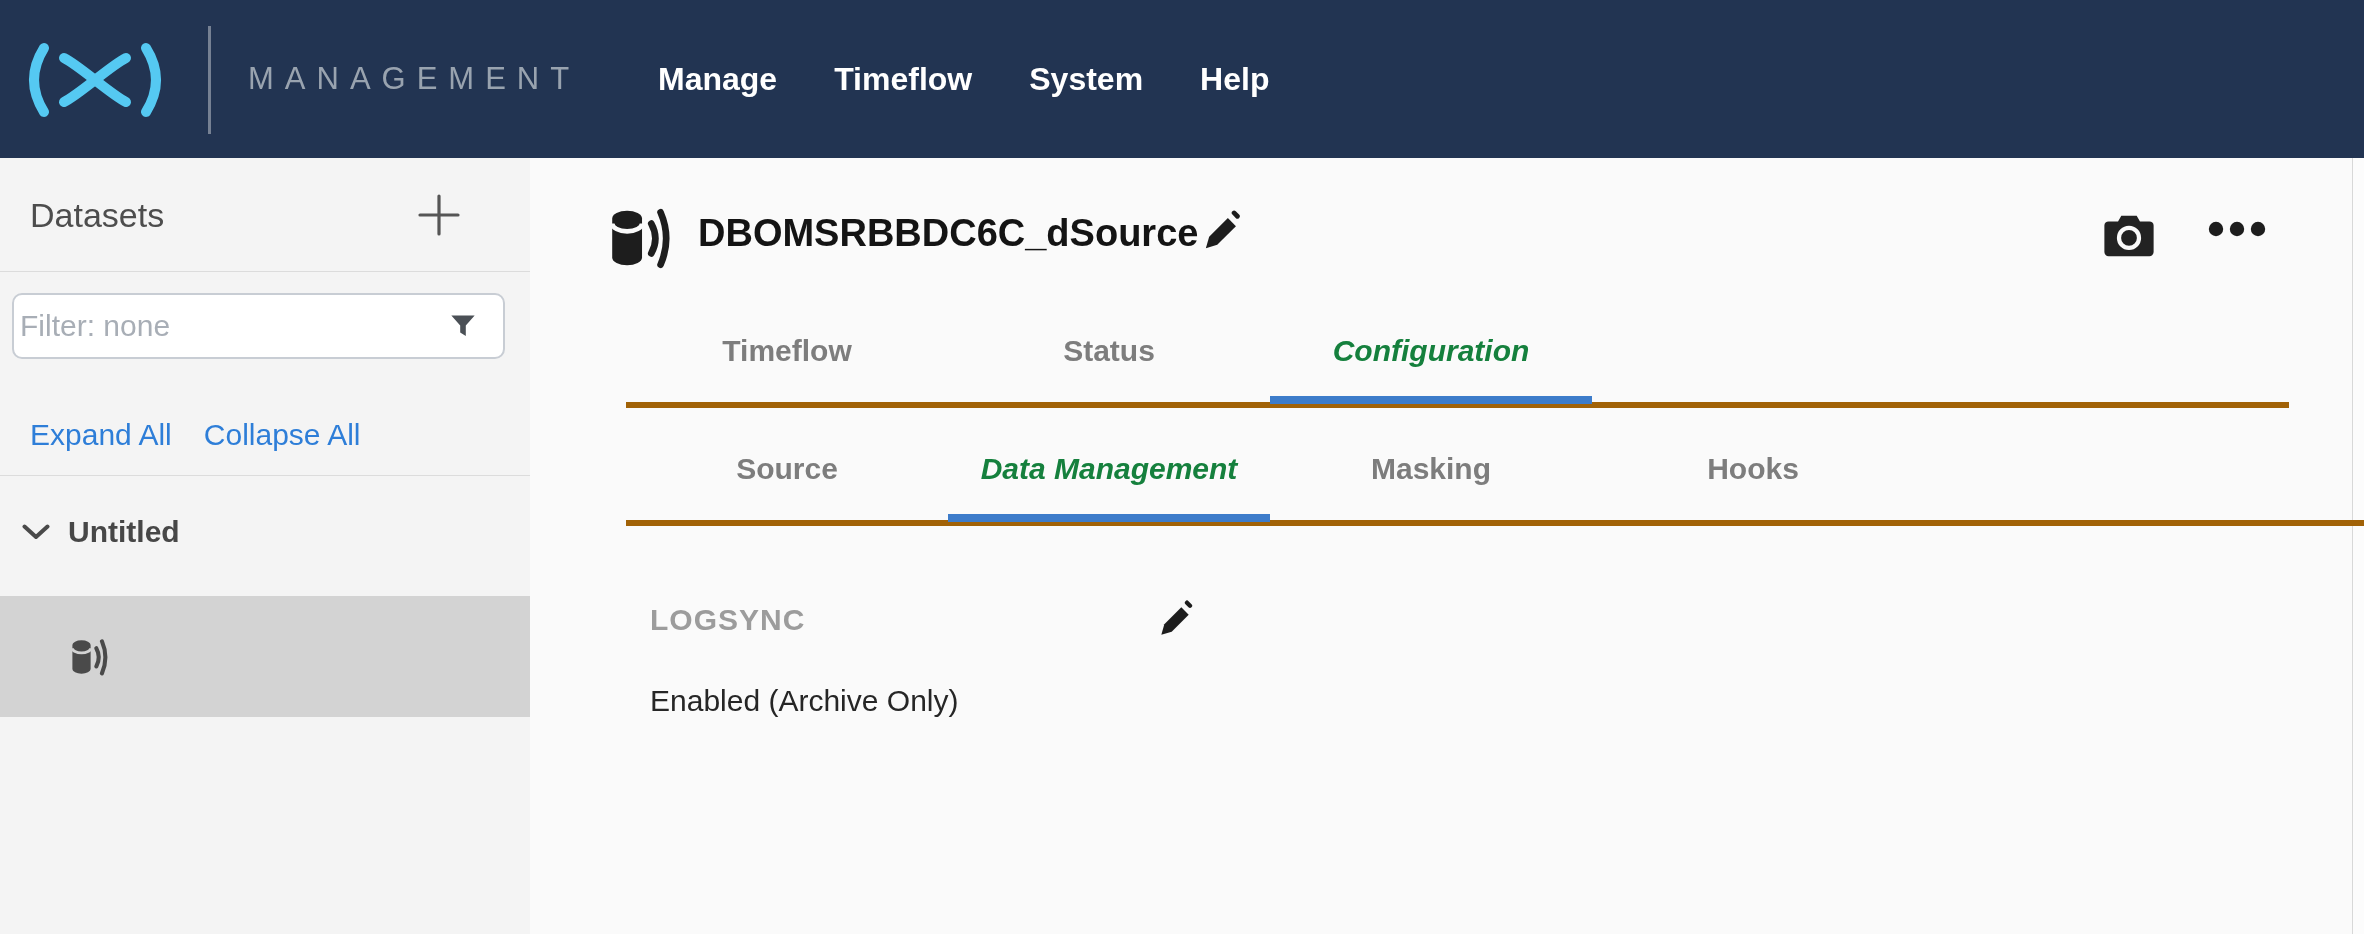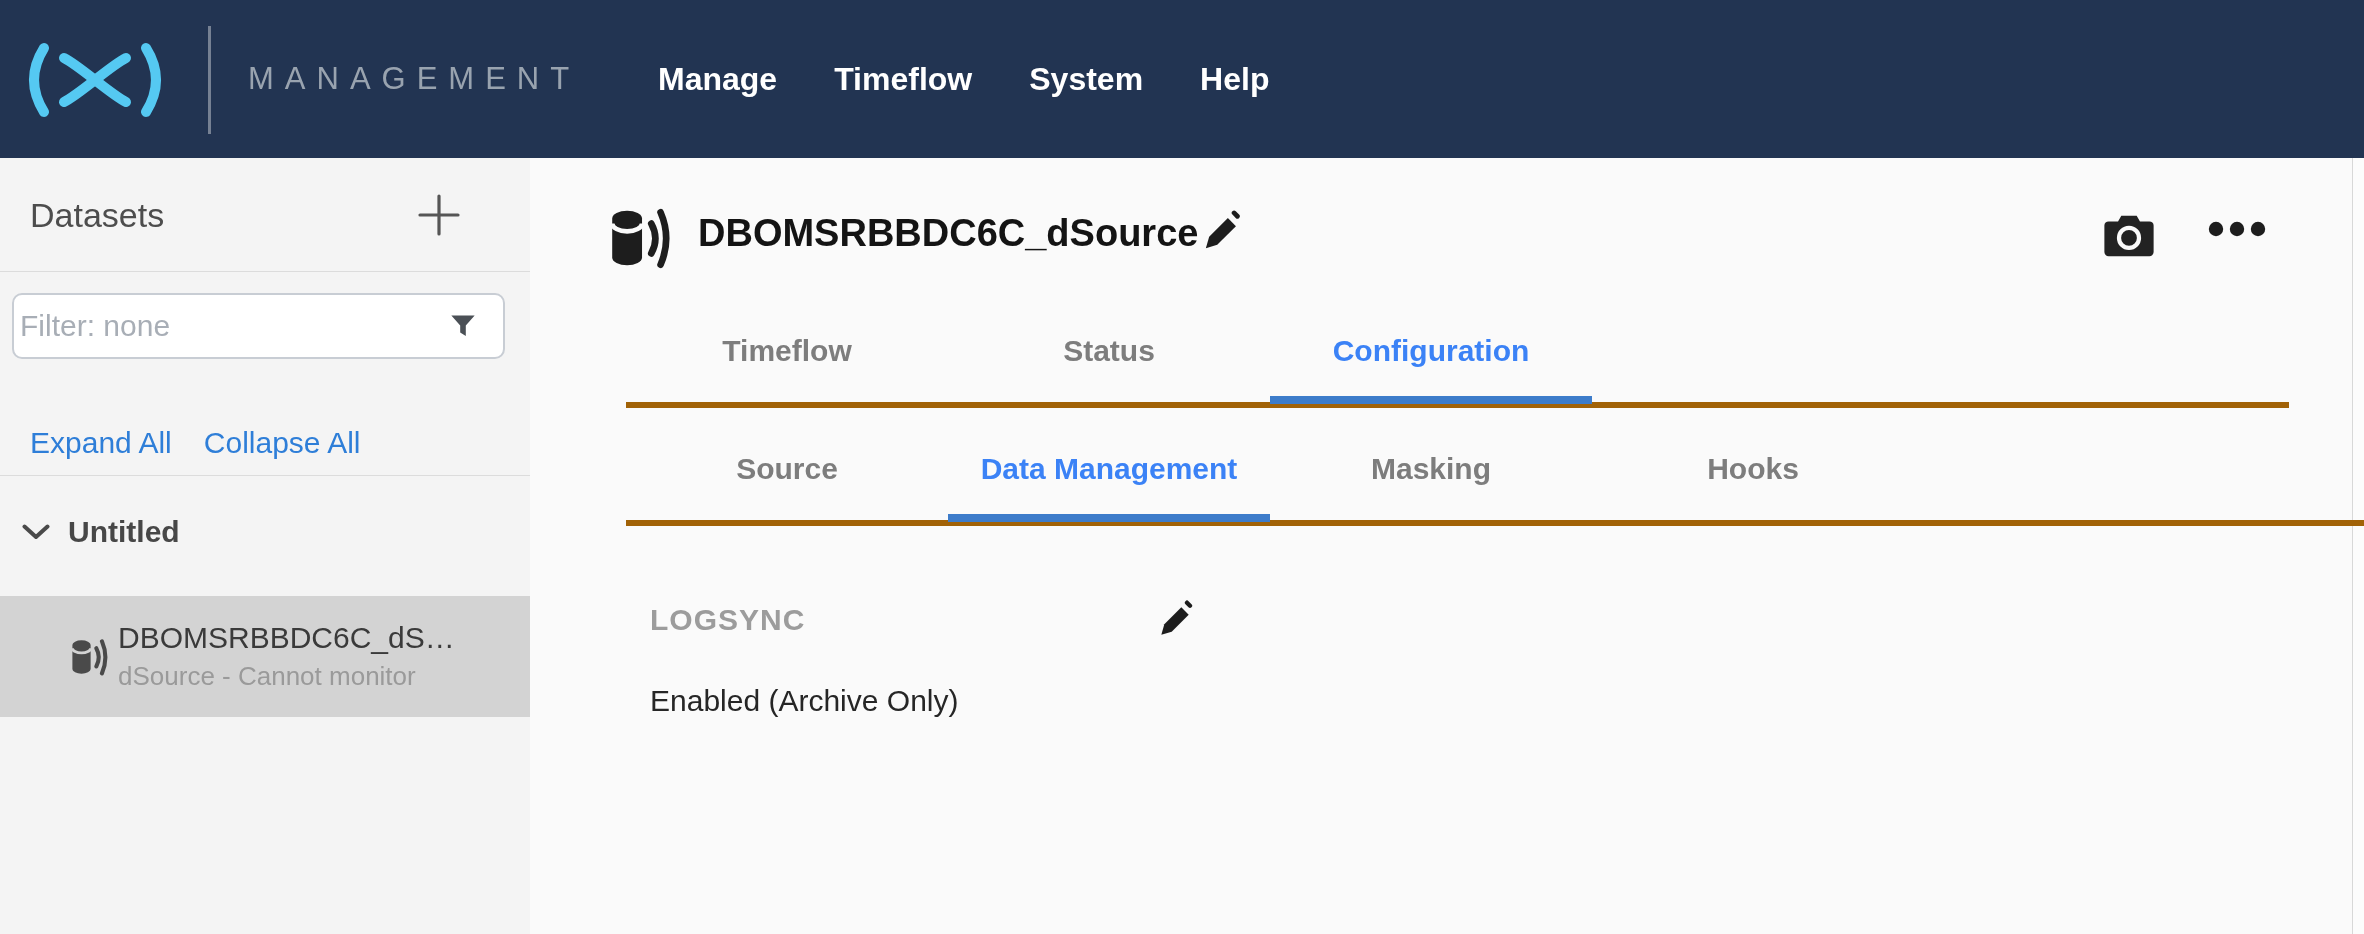--- a/index.html
+++ b/index.html
@@ -21,21 +21,21 @@
   .sb-header { position:relative; height:114px; border-bottom:1px solid #dcdcdc; }
   .sb-title { position:absolute; left:30px; top:0; height:114px; display:flex; align-items:center;
               font-size:34px; color:#4d4d4d; }
   .plus-btn { position:absolute; left:416px; top:34px; width:46px; height:46px; cursor:pointer; color:#555; }
   .filter-wrap { position:absolute; left:12px; top:135px; width:493px; height:66px; }
   .filter-input { width:100%; height:100%; border:2px solid #c8cdd4; border-radius:10px; background:#fff;
                   font-size:30px; color:#4d4d4d; padding:0 70px 0 6px; outline:none;
                   font-family:"Liberation Sans","DejaVu Sans",sans-serif; }
   .filter-input::placeholder { color:#a8aeb6; }
   .funnel { position:absolute; right:28px; top:19px; width:28px; height:28px; color:#4b5056; }
-  .sb-links { position:absolute; left:30px; top:268px; display:flex; gap:32px; }
+  .sb-links { position:absolute; left:30px; top:260px; display:flex; gap:32px; }
   .sb-link { color:#2e7ed8; font-size:30px; cursor:pointer; }
   .sb-divider { position:absolute; left:0; top:317px; width:530px; height:1px; background:#dcdcdc; }
   .group-row { position:absolute; left:0; top:344px; width:530px; height:60px; display:flex; align-items:center; cursor:pointer; }
   .group-chevron { width:28px; height:16px; margin-left:22px; color:#4a4a4a; }
   .group-label { margin-left:18px; font-size:30px; font-weight:700; color:#474747; }
   .ds-item { position:absolute; left:0; top:438px; width:530px; height:121px; background:#d3d3d3;
              display:flex; align-items:center; cursor:pointer; }
   .ds-item-icon { width:40px; height:44px; margin-left:70px; color:#4a4a4a; flex:none; }
   .ds-item-text { margin-left:8px; display:flex; flex-direction:column; gap:6px; }
   .ds-item-title { font-size:30px; color:#3a3a3a; white-space:nowrap; }
@@ -48,21 +48,21 @@
   .title-icon { position:absolute; left:78px; top:44px; width:66px; height:72px; color:#1d1d1d; }
   .page-title { position:absolute; left:168px; top:54px; font-size:38px; font-weight:700; color:#141414; }
   .title-edit { position:absolute; left:670px; top:52px; width:44px; height:44px; color:#1d1d1d; cursor:pointer; }
   .camera-btn { position:absolute; left:1574px; top:56px; width:50px; height:44px; color:#222; cursor:pointer; }
   .more-btn { position:absolute; left:1678px; top:62px; width:58px; height:18px; color:#1d1d1d; cursor:pointer; }
   .tabs { position:absolute; left:96px; display:flex; height:108px; border-bottom:6px solid #a16207; }
   .tabs.row1 { top:142px; width:1663px; }
   .tabs.row2 { top:260px; width:1742px; }
   .tab { width:322px; display:flex; align-items:center; justify-content:center; position:relative;
          font-size:30px; font-weight:700; color:#7d7d7d; cursor:pointer; }
-  .tab.active { color:#3b82f6; }
+  .tab.active { color:#15803d;font-style:italic; }
   .tab.active::after { content:""; position:absolute; left:0; right:0; bottom:-2px; height:8px; background:#3d7cca; }
   .field-row { position:absolute; left:120px; top:442px; display:flex; align-items:center; }
   .field-label { width:506px; font-size:30px; font-weight:700; color:#9c9c9c; letter-spacing:1px; }
   .field-edit { width:40px; height:40px; color:#1d1d1d; cursor:pointer; }
   .field-value { position:absolute; left:120px; top:526px; font-size:30px; color:#262626; }
   svg { display:block; width:100%; height:100%; }
 </style>
 </head>
 <body>
 
@@ -117,24 +117,20 @@
   </div>
   <div class="ds-item">
     <span class="ds-item-icon">
       <svg viewBox="0 0 62 70" fill="none">
         <path d="M3 16 a14.5 7.5 0 0 1 29 0 v38 a14.5 7.5 0 0 1 -29 0 z" fill="currentColor"></path>
         <path d="M3 21 a14.5 7.5 0 0 0 29 0" stroke="#d3d3d3" stroke-width="4.5"></path>
         <path d="M41 21 Q49 35.5 41 50" stroke="currentColor" stroke-width="6.5" stroke-linecap="round"></path>
         <path d="M50 10 Q61 35.5 50 61" stroke="currentColor" stroke-width="6.5" stroke-linecap="round"></path>
       </svg>
     </span>
-    <span class="ds-item-text">
-      <span class="ds-item-title">DBOMSRBBDC6C_dS…</span>
-      <span class="ds-item-sub">dSource - Cannot monitor</span>
-    </span>
   </div>
 </div>
 
 <div class="rail"></div>
 
 <div class="main">
   <span class="title-icon">
     <svg viewBox="0 0 62 70" fill="none">
       <path d="M3 16 a14.5 7.5 0 0 1 29 0 v38 a14.5 7.5 0 0 1 -29 0 z" fill="currentColor"></path>
       <path d="M3 21 a14.5 7.5 0 0 0 29 0" stroke="#fafafa" stroke-width="4.5"></path>

